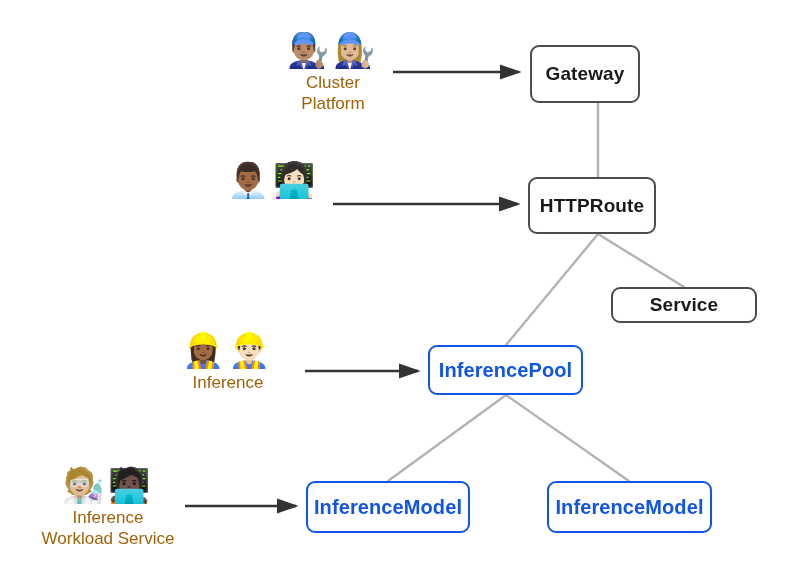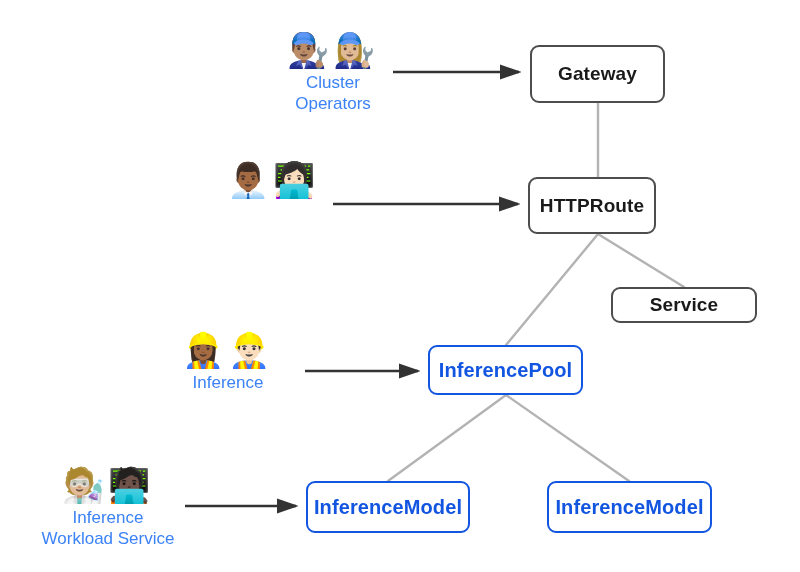--- a/index.html
+++ b/index.html
@@ -60,21 +60,21 @@
   .persona-emoji {
     font-size: 34px;
     line-height: 40px;
     letter-spacing: 3px;
     white-space: nowrap;
   }
   .persona-label {
     margin-top: 2px;
     font-size: 17px;
     line-height: 21px;
-    color: #3b82f6;
+    color: #a16207;
   }
   .persona-label .l2 { display: block; }
 </style>
 </head>
 <body>
 
 <div id="canvas">
 
   <svg id="edges" viewBox="0 0 800 572" xmlns="http://www.w3.org/2000/svg">
     <defs>
@@ -93,37 +93,37 @@
         <line x1="393" y1="72" x2="519" y2="72" marker-end="url(#arrowhead)"></line>
         <line x1="333" y1="204" x2="518" y2="204" marker-end="url(#arrowhead)"></line>
         <line x1="305" y1="371" x2="418" y2="371" marker-end="url(#arrowhead)"></line>
         <line x1="185" y1="506" x2="296" y2="506" marker-end="url(#arrowhead)"></line>
       </g>
   </svg>
 
   <div id="persona-layer">
       <div class="persona" style="left: 238px; top: 30px;">
         <div class="persona-emoji">👨🏽‍🔧👩🏼‍🔧</div>
-        <div class="persona-label"><span>Cluster</span><span class="l2">Operators</span></div>
+        <div class="persona-label"><span>Cluster</span><span class="l2">Platform</span></div>
       </div>
       <div class="persona" style="left: 178px; top: 160px;">
         <div class="persona-emoji">👨🏾‍💼👩🏻‍💻</div>
       </div>
       <div class="persona" style="left: 133px; top: 330px;">
         <div class="persona-emoji">👷🏾‍♀️👷🏻‍♂️</div>
         <div class="persona-label"><span>Inference</span></div>
       </div>
       <div class="persona" style="left: 13px; top: 465px;">
         <div class="persona-emoji">🧑🏼‍🔬🧑🏿‍💻</div>
         <div class="persona-label"><span>Inference</span><span class="l2">Workload Service</span></div>
       </div>
     </div>
 
   <div id="node-layer">
-      <div class="node std" style="left: 530px; top: 45px; width: 135px; height: 58px; border-color: rgb(77, 77, 77);">Gateway</div>
+      <div class="node std" style="left: 530px; top: 45px; width: 110px; height: 58px; border-color: rgb(77, 77, 77);">Gateway</div>
       <div class="node std" style="left: 528px; top: 177px; width: 128px; height: 57px; border-color: rgb(77, 77, 77);">HTTPRoute</div>
       <div class="node std" style="left: 611px; top: 287px; width: 146px; height: 36px; border-color: rgb(77, 77, 77);">Service</div>
       <div class="node hl" style="left: 428px; top: 345px; width: 155px; height: 50px; border-color: rgb(17, 85, 224); color: rgb(17, 85, 224);">InferencePool</div>
       <div class="node hl" style="left: 306px; top: 481px; width: 164px; height: 52px; border-color: rgb(17, 85, 224); color: rgb(17, 85, 224);">InferenceModel</div>
       <div class="node hl" style="left: 547px; top: 481px; width: 165px; height: 52px; border-color: rgb(17, 85, 224); color: rgb(17, 85, 224);">InferenceModel</div>
     </div>
 
 </div>
 
 </body></html>

